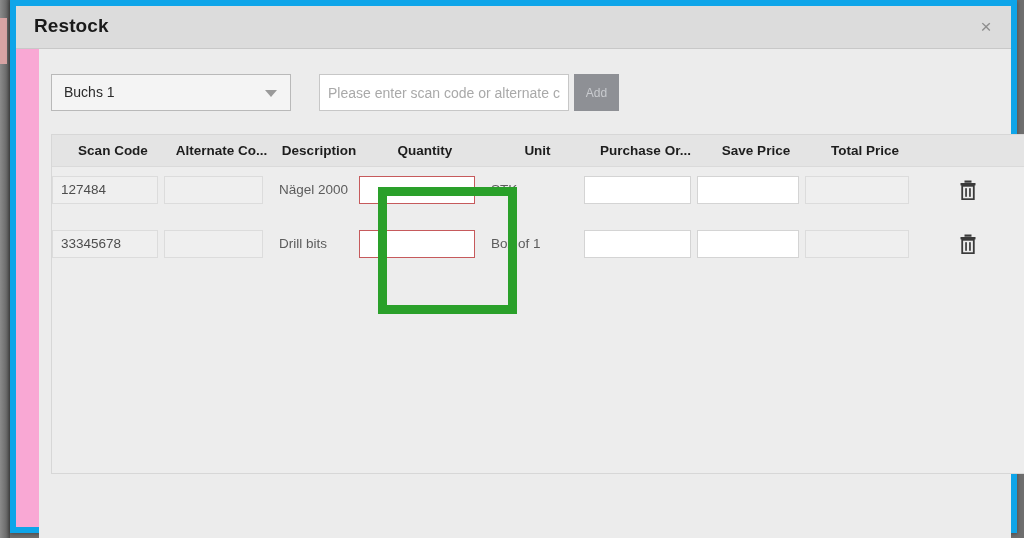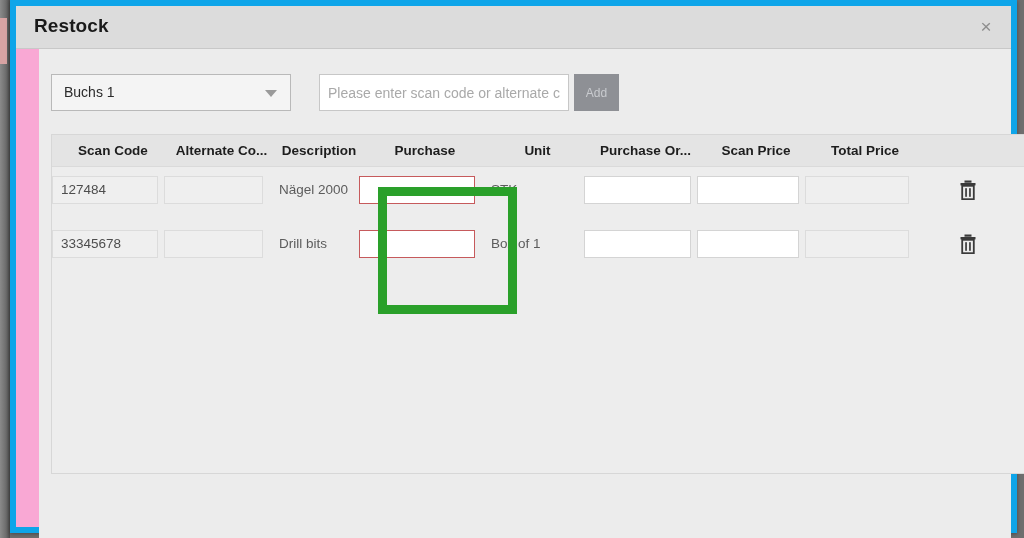--- a/index.html
+++ b/index.html
@@ -318,24 +318,24 @@
             <col class="c-po">
             <col class="c-up">
             <col class="c-tp">
             <col class="c-del">
         </colgroup>
         <thead>
           <tr>
             <th>Scan Code</th>
             <th>Alternate Co...</th>
             <th>Description</th>
-            <th>Purchase</th>
+            <th>Quantity</th>
             <th>Unit</th>
             <th>Purchase Or...</th>
-            <th>Scan Price</th>
+            <th>Save Price</th>
             <th>Total Price</th>
             <th></th>
           </tr>
         </thead>
         <tbody>
           <tr class="data-row">
             <td>
               <input class="cell-input readonly" type="text" readonly="" value="127484" style=""></td>
             <td>
               <input class="cell-input readonly" type="text" readonly="" value="" style=""></td>

